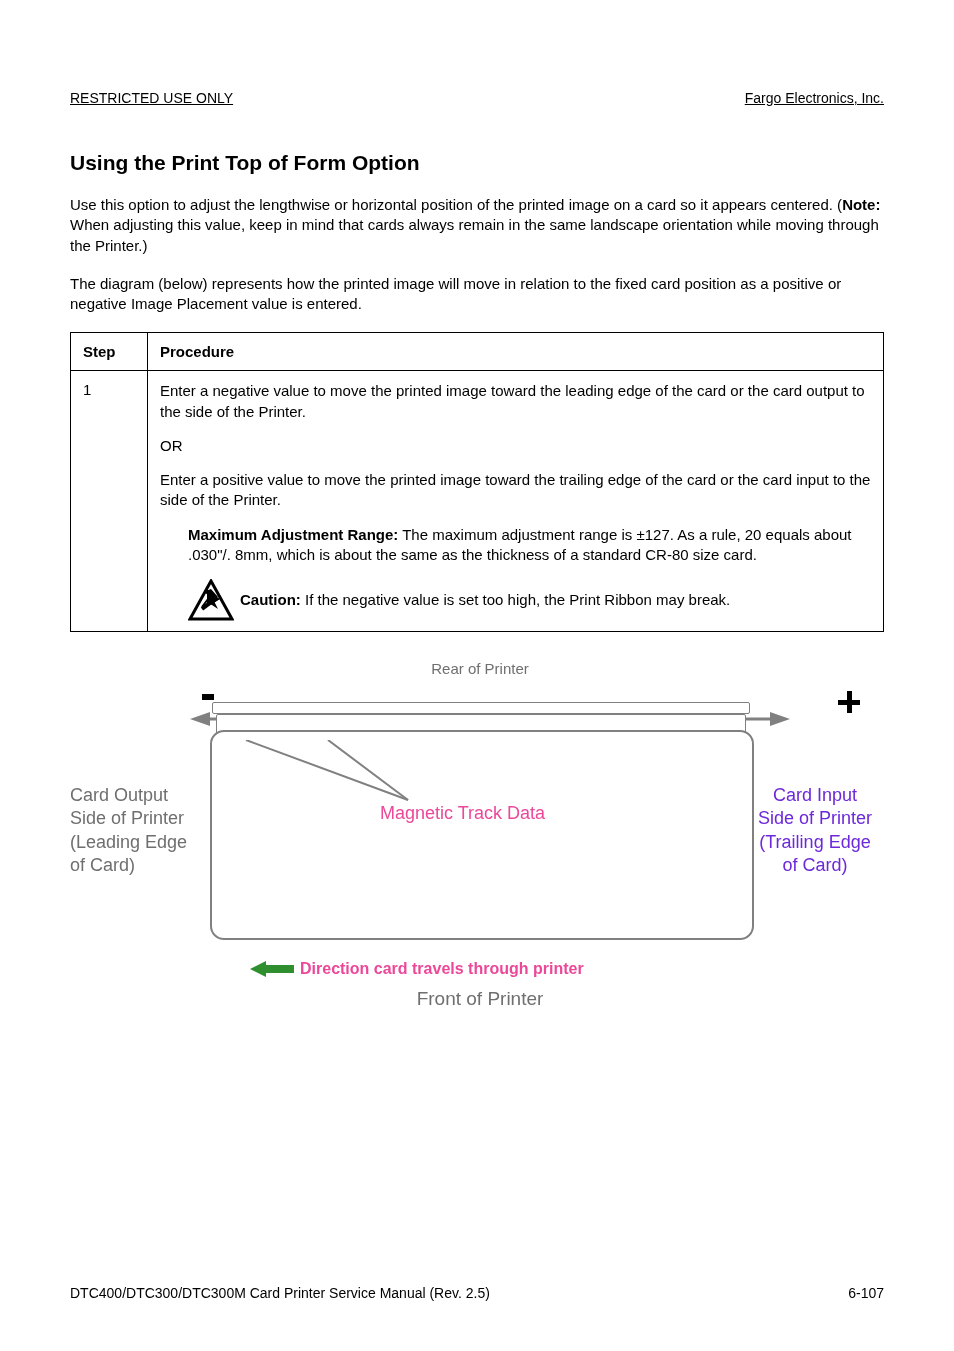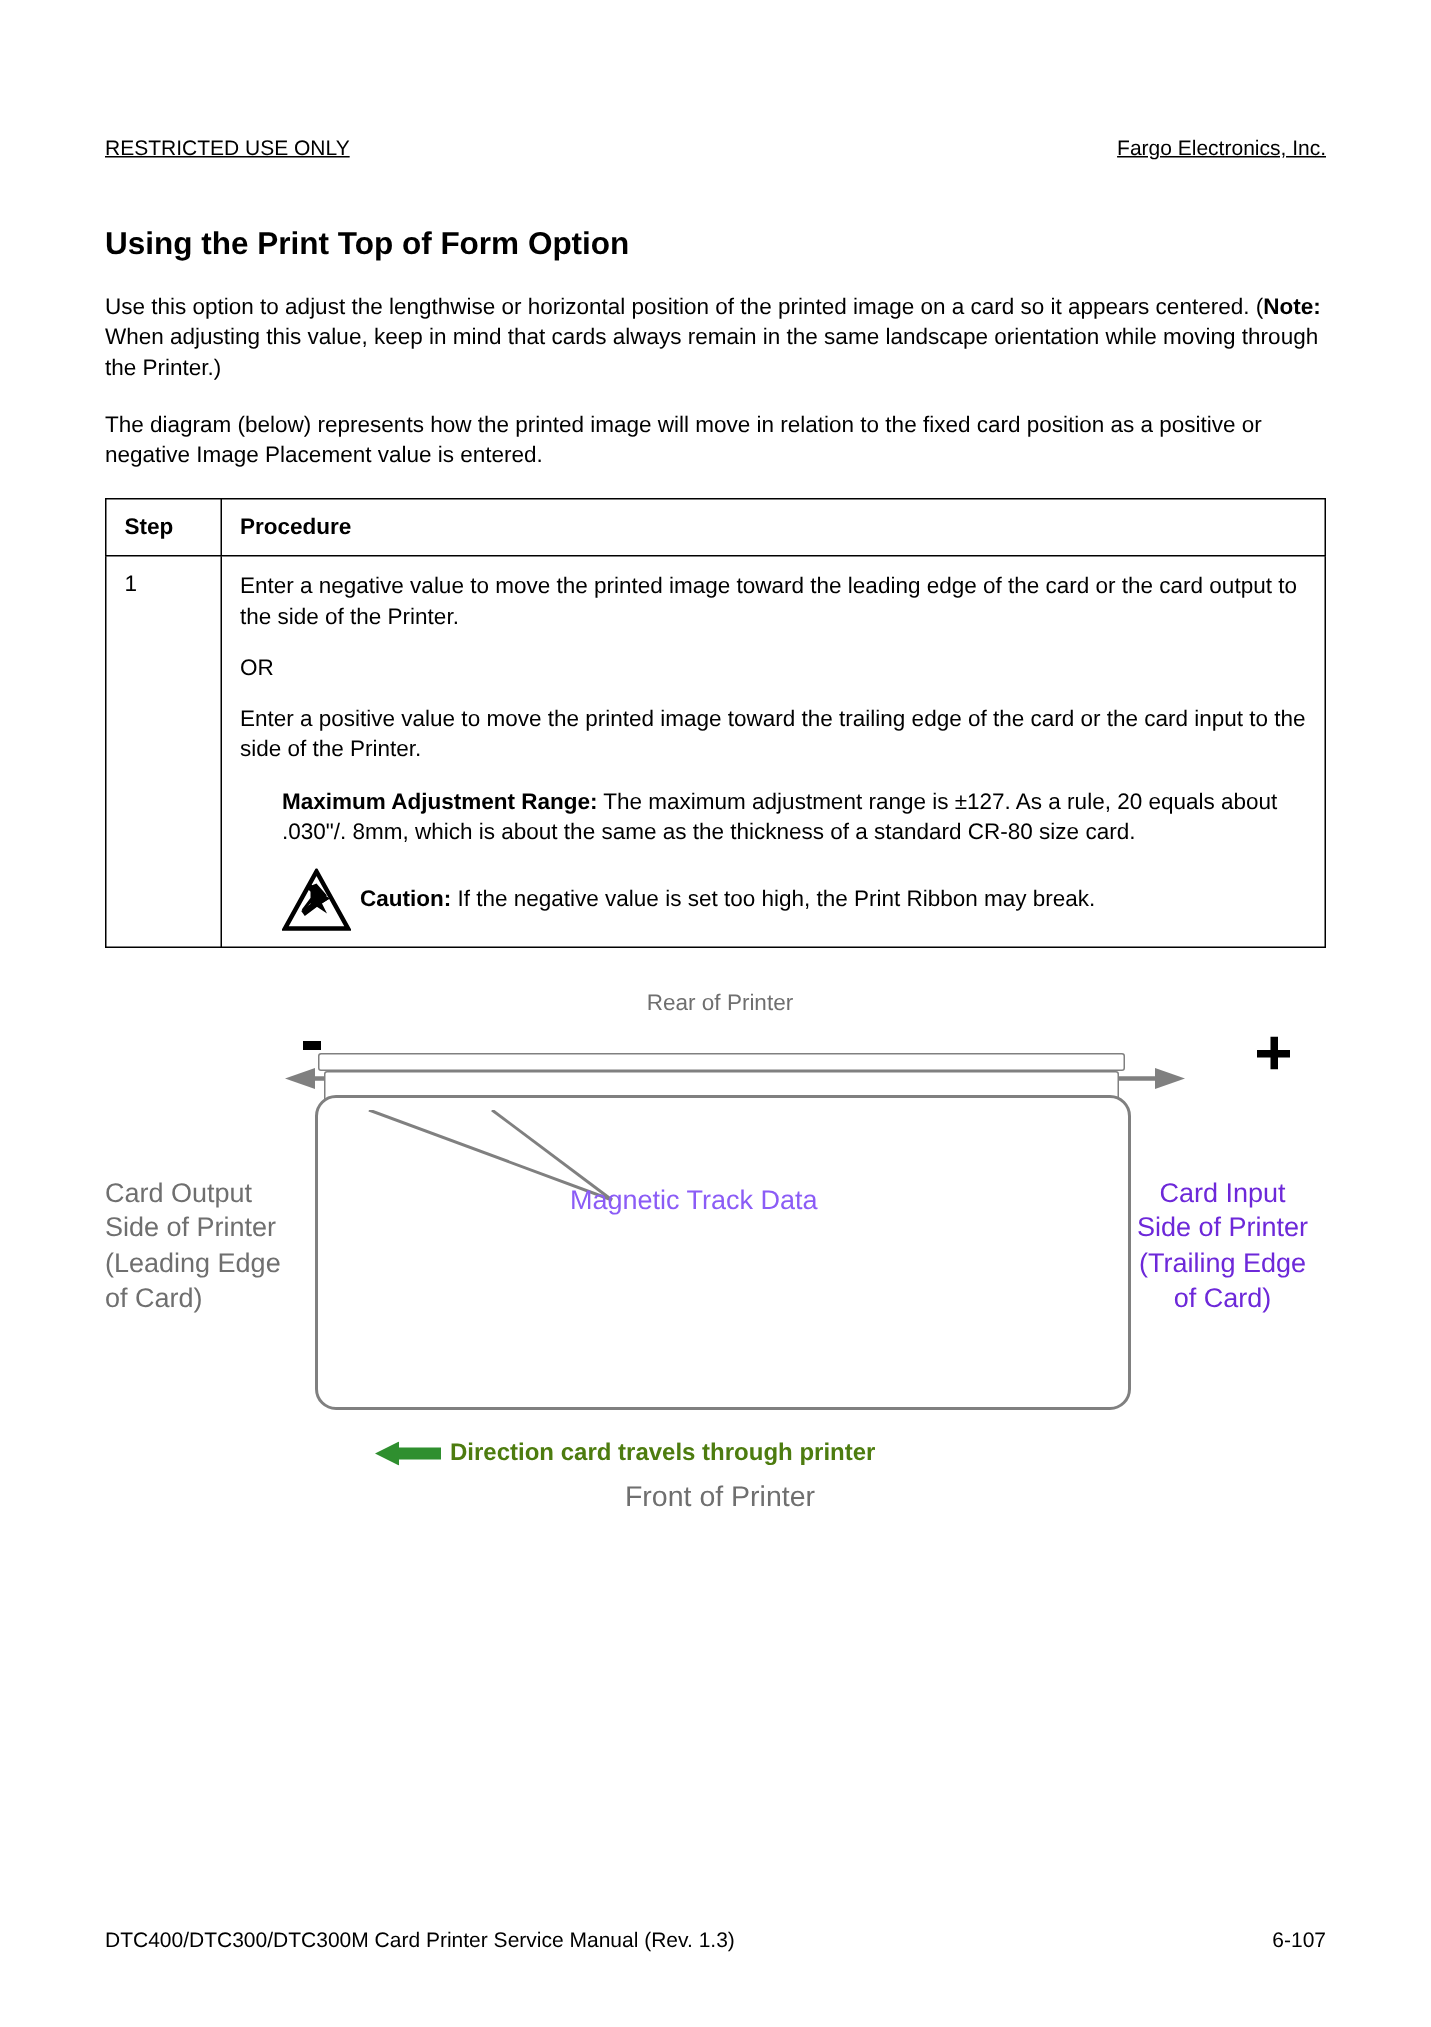--- a/index.html
+++ b/index.html
@@ -153,22 +153,22 @@
     border-radius: 2px;
   }
   .mag-arrow {
     position: absolute;
     left: 168px;
     top: 80px;
   }
   .mag-label {
     position: absolute;
     left: 310px;
-    top: 130px;
-    color: #8b5cf6;
+    top: 143px;
+    color: #ec4899;
     font-size: 18px;
   }
   .left-caption {
     position: absolute;
     left: 0;
     top: 124px;
     width: 136px;
     line-height: 1.3;
     color: #6f6f6f;
     font-size: 18px;
@@ -189,21 +189,21 @@
     top: 300px;
     display: flex;
     align-items: center;
   }
   .green-arrow {
     width: 44px;
     height: 16px;
     margin-right: 6px;
   }
   .dir-label {
-    color: #4d7c0f;
+    color: #ec4899;
     font-size: 16px;
     font-weight: bold;
   }
   .front-label {
     position: absolute;
     left: 50%;
     transform: translateX(-50%);
     top: 328px;
     color: #6f6f6f;
     font-size: 19px;
@@ -312,15 +312,15 @@
         <polygon points="0,8 16,0 16,4 44,4 44,12 16,12 16,16" fill="#2f8f2f"></polygon>
       </svg>
       <span class="dir-label">Direction card travels through printer</span>
     </div>
     <div class="front-label">Front of Printer</div>
   </div>
 
 </div>
 
 <div class="footer">
-  <span>DTC400/DTC300/DTC300M Card Printer Service Manual (Rev. 1.3)</span>
+  <span>DTC400/DTC300/DTC300M Card Printer Service Manual (Rev. 2.5)</span>
   <span>6-107</span>
 </div>
 
 </body></html>

